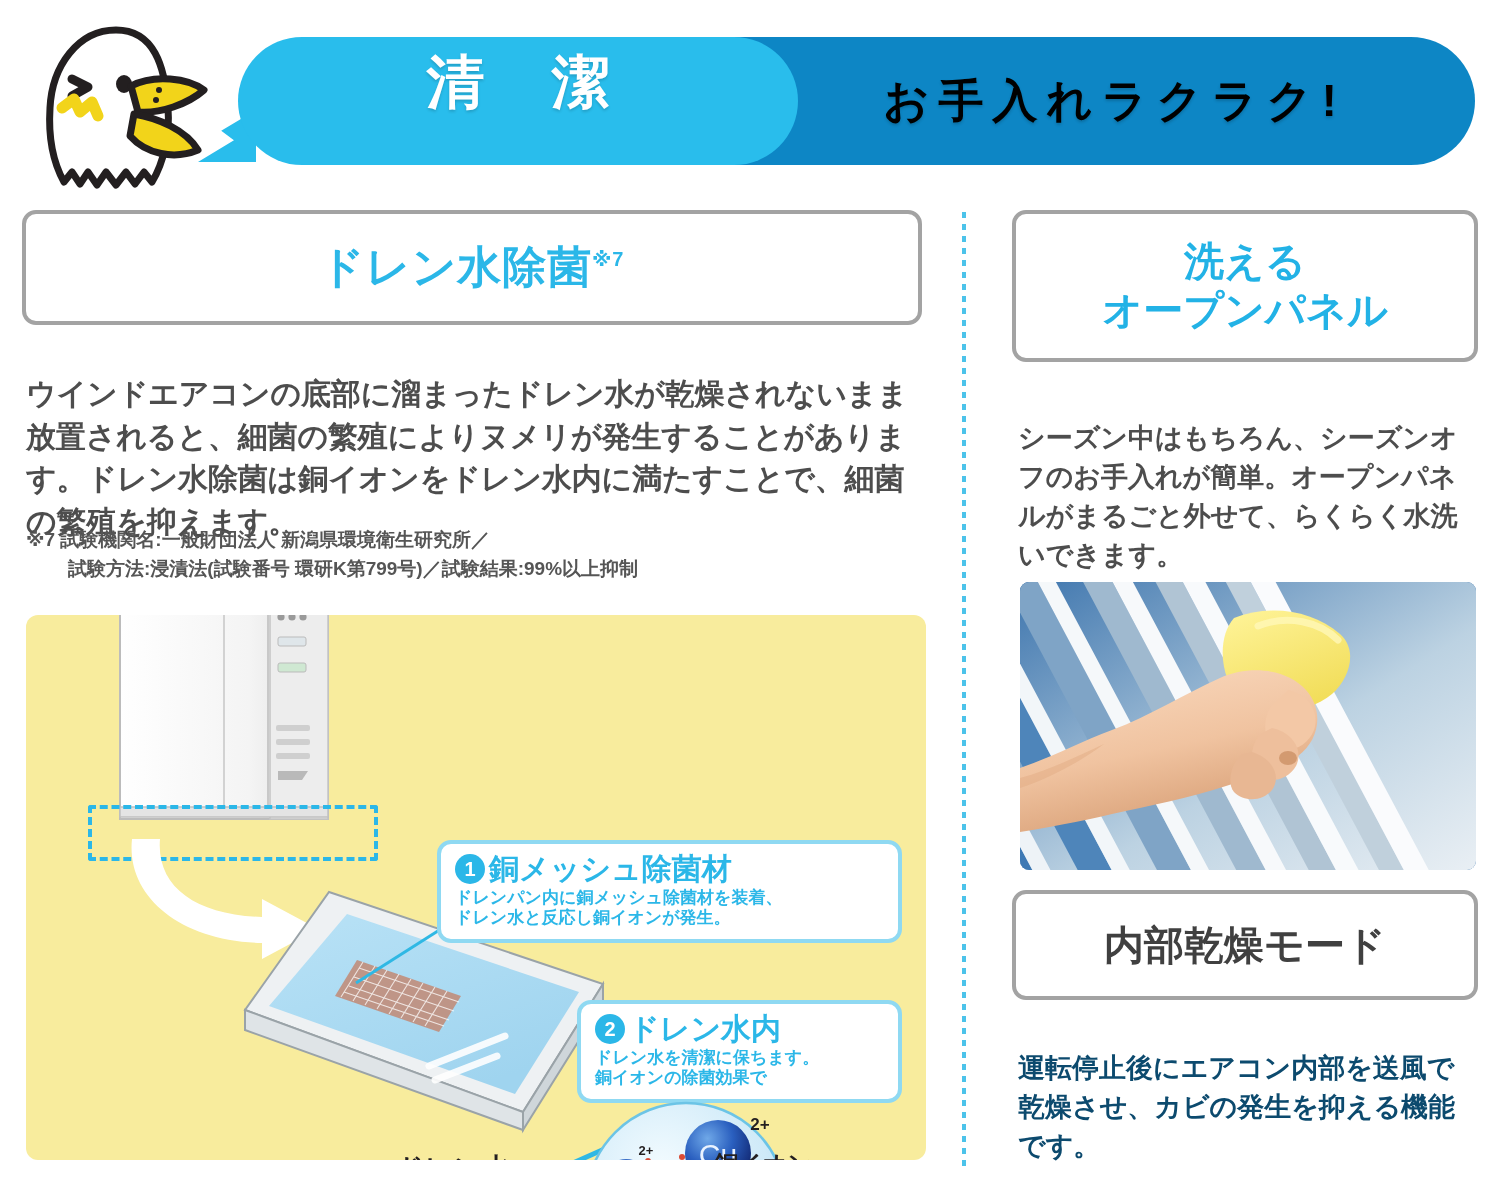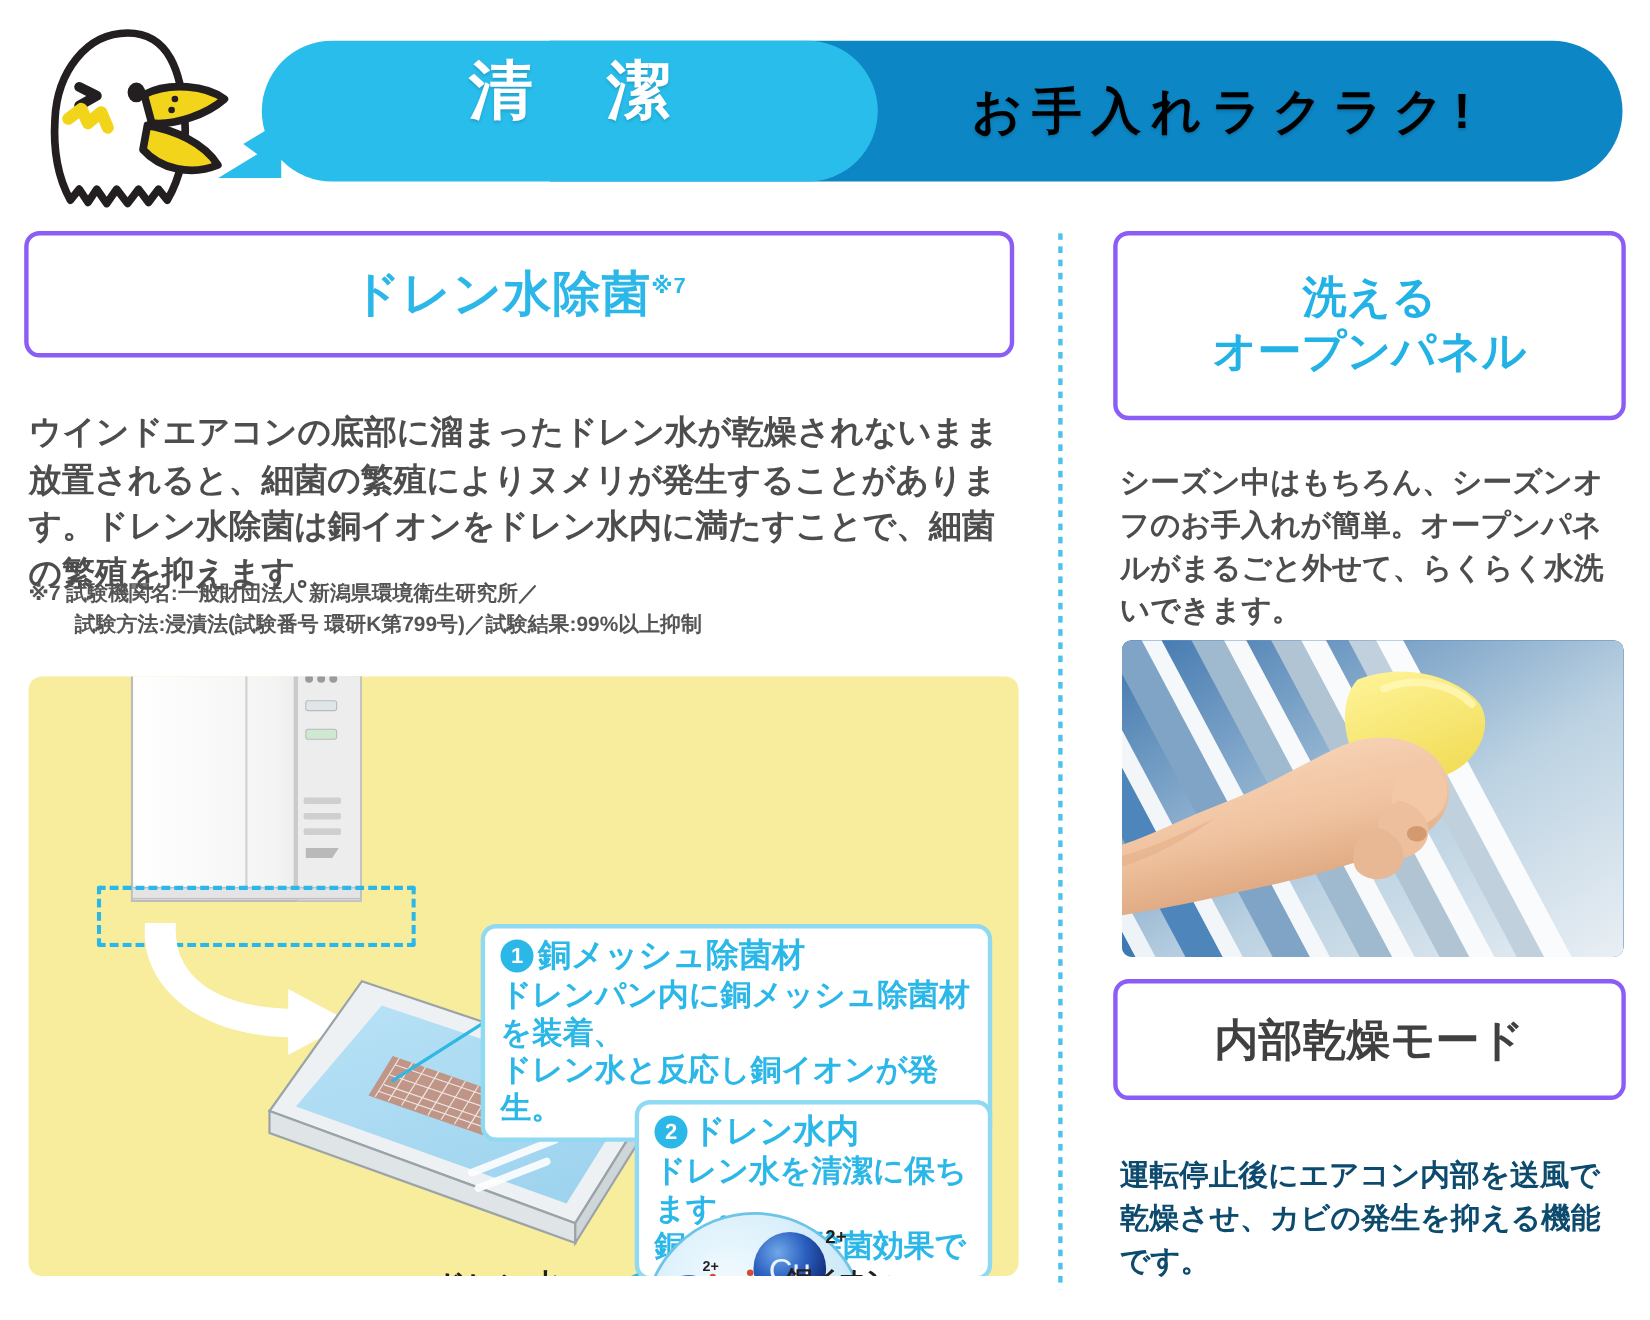--- a/index.html
+++ b/index.html
@@ -47,31 +47,31 @@
   .col-left{position:absolute;left:22px;top:210px;width:910px;height:960px;}
   .divider{
     position:absolute;left:962px;top:212px;width:4px;height:960px;
     background-image:linear-gradient(#4cc3ea 50%,rgba(255,255,255,0) 0);
     background-size:4px 12px;background-repeat:repeat-y;
   }
   .col-right{position:absolute;left:1012px;top:210px;width:468px;height:960px;}
 
   
   .title-box{
-    box-sizing:border-box;border:4px solid #8b5cf6;border-radius:14px;
+    box-sizing:border-box;border:4px solid #a3a3a3;border-radius:14px;
     background:#ffffff;display:flex;align-items:center;justify-content:center;
     text-align:center;
   }
   .title-main{
     position:absolute;left:0;top:0;width:900px;height:115px;
     font-size:44px;font-weight:bold;color:#2bb7e8;letter-spacing:.02em;
   }
   .title-main .sup{font-size:20px;vertical-align:super;}
   .title-wash{
-    position:absolute;left:0;top:0;width:466px;height:172px;
+    position:absolute;left:0;top:0;width:466px;height:152px;
     font-size:40px;font-weight:bold;color:#22b2e6;line-height:1.22;
   }
   .title-dry{
     position:absolute;left:0;top:680px;width:466px;height:110px;
     font-size:40px;font-weight:bold;color:#404040;
   }
   .lead{
     position:absolute;left:4px;top:133px;width:900px;
     font-size:30px;line-height:1.42;font-weight:bold;color:#4d4d4d;
     letter-spacing:-0.005em;
@@ -116,21 +116,21 @@
   .callout .c-head{
     font-size:30px;font-weight:bold;color:#2bb7e8;line-height:1.12;
     display:flex;align-items:center;gap:4px;
   }
   .callout .c-num{
     display:inline-flex;align-items:center;justify-content:center;
     width:30px;height:30px;border-radius:50%;background:#2bb7e8;color:#fff;
     font-size:20px;font-weight:bold;flex:none;
   }
   .callout .c-body{
-    font-size:28px;font-weight:bold;color:#2bb7e8;line-height:1.22;
+    font-size:17px;font-weight:bold;color:#2bb7e8;line-height:1.22;
     margin-top:2px;
   }
   .callout-1{position:absolute;left:411px;top:225px;width:465px;}
   .callout-2{position:absolute;left:551px;top:385px;width:325px;}
 
   .lbl{position:absolute;font-weight:bold;color:#231f20;}
   .lbl-drain{left:370px;top:535px;font-size:27px;letter-spacing:.04em;}
   .lbl-cuion{left:688px;top:533px;font-size:24px;}
 </style>
 </head>

